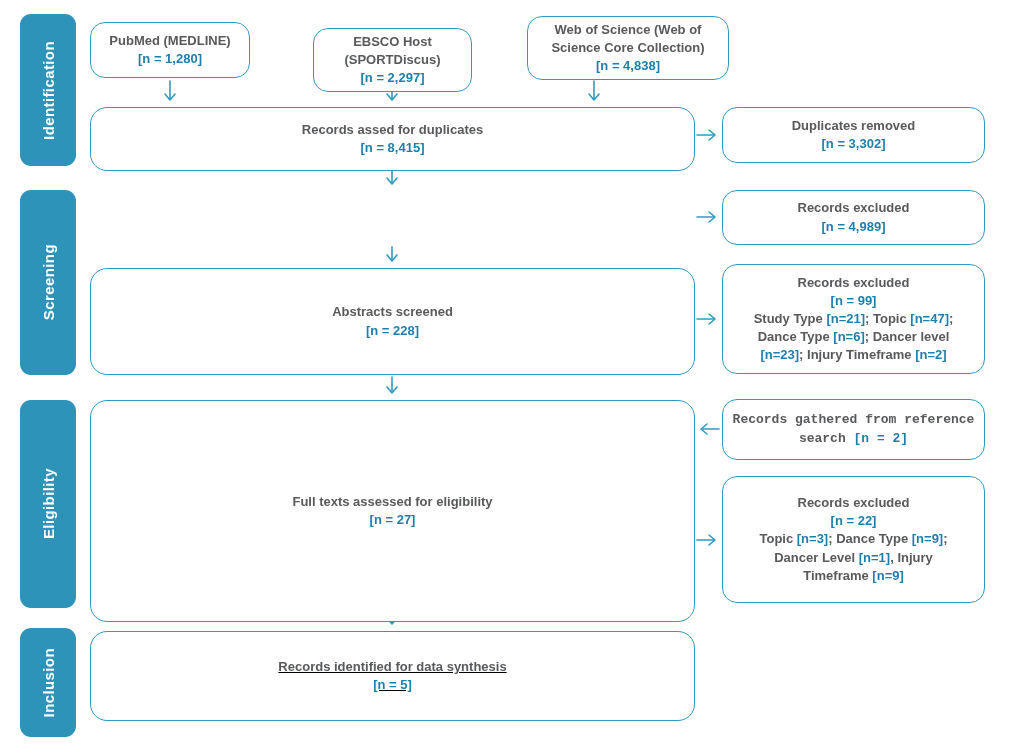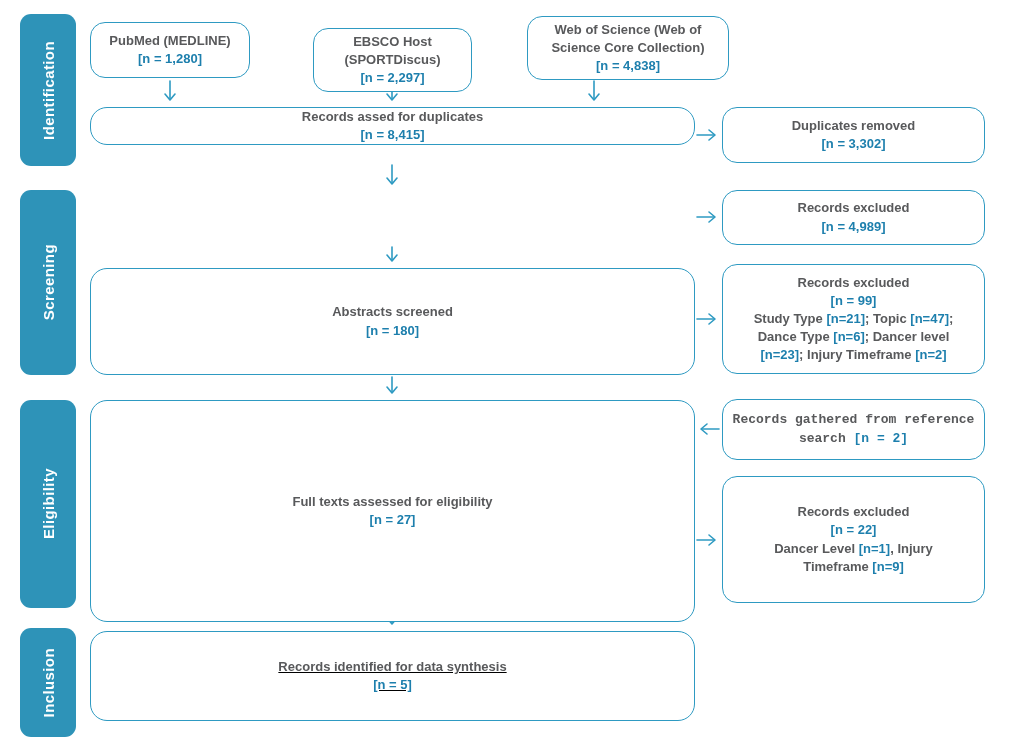--- a/index.html
+++ b/index.html
@@ -146,57 +146,58 @@
       <div class="line"><span class="seg-g">EBSCO Host</span></div>
       <div class="line"><span class="seg-g">(SPORTDiscus)</span></div>
       <div class="line"><span class="seg-b">[n = 2,297]</span></div>
     </div>
   <div class="flow-box" style="left:493px; top:16px; width:202px; height:64px;margin-left:34px;">
       <div class="line"><span class="seg-g">Web of Science (Web of</span></div>
       <div class="line"><span class="seg-g">Science Core Collection)</span></div>
       <div class="line"><span class="seg-b">[n = 4,838]</span></div>
     </div>
 
-  <div class="flow-box big" style="left:90px; top:107px; width:605px; height:38px;">
+  <div class="flow-box big" style="left:90px; top:107px; width:605px; height:64px;">
       <div class="line"><span class="seg-g">Records assed for duplicates</span></div>
       <div class="line"><span class="seg-b">[n = 8,415]</span></div>
     </div>
   <div class="flow-box" style="left:722px; top:107px; width:263px; height:56px;">
       <div class="line"><span class="seg-g">Duplicates removed</span></div>
       <div class="line"><span class="seg-b">[n = 3,302]</span></div>
     </div>
 
   <div class="flow-box" style="left:722px; top:190px; width:263px; height:55px;">
       <div class="line"><span class="seg-g">Records excluded</span></div>
       <div class="line"><span class="seg-b">[n = 4,989]</span></div>
     </div>
 
   <div class="flow-box big" style="left:90px; top:268px; width:605px; height:107px;">
       <div class="line"><span class="seg-g">Abstracts screened</span></div>
-      <div class="line"><span class="seg-b">[n = 180]</span></div>
+      <div class="line"><span class="seg-b">[n = 228]</span></div>
     </div>
   <div class="flow-box" style="left:722px; top:264px; width:263px; height:110px;">
       <div class="line"><span class="seg-g">Records excluded</span></div>
       <div class="line"><span class="seg-b">[n = 99]</span></div>
       <div class="line"><span class="seg-g">Study Type </span><span class="seg-b">[n=21]</span><span class="seg-g">; Topic </span><span class="seg-b">[n=47]</span><span class="seg-g">;</span></div>
       <div class="line"><span class="seg-g">Dance Type </span><span class="seg-b">[n=6]</span><span class="seg-g">; Dancer level</span></div>
       <div class="line"><span class="seg-b">[n=23]</span><span class="seg-g">; Injury Timeframe </span><span class="seg-b">[n=2]</span></div>
     </div>
 
   <div class="flow-box big" style="left:90px; top:400px; width:605px; height:222px;">
       <div class="line"><span class="seg-g">Full texts assessed for eligibility</span></div>
       <div class="line"><span class="seg-b">[n = 27]</span></div>
     </div>
   <div class="flow-box" style="left:722px; top:399px; width:263px; height:61px;font-family:Liberation Mono, monospace;">
       <div class="line"><span class="seg-g">Records gathered from reference</span></div>
       <div class="line"><span class="seg-g">search </span><span class="seg-b">[n = 2]</span></div>
     </div>
   <div class="flow-box" style="left:722px; top:476px; width:263px; height:127px;">
       <div class="line"><span class="seg-g">Records excluded</span></div>
       <div class="line"><span class="seg-b">[n = 22]</span></div>
+      <div class="line"><span class="seg-g">Topic </span><span class="seg-b">[n=3]</span><span class="seg-g">; Dance Type </span><span class="seg-b">[n=9]</span><span class="seg-g">;</span></div>
       <div class="line"><span class="seg-g">Dancer Level </span><span class="seg-b">[n=1]</span><span class="seg-g">, Injury</span></div>
       <div class="line"><span class="seg-g">Timeframe </span><span class="seg-b">[n=9]</span></div>
     </div>
 
   <div class="flow-box big" style="left:90px; top:631px; width:605px; height:90px;text-decoration:underline;">
       <div class="line"><span class="seg-g">Records identified for data synthesis</span></div>
       <div class="line"><span class="seg-b">[n = 5]</span></div>
     </div>
 
 </div>

